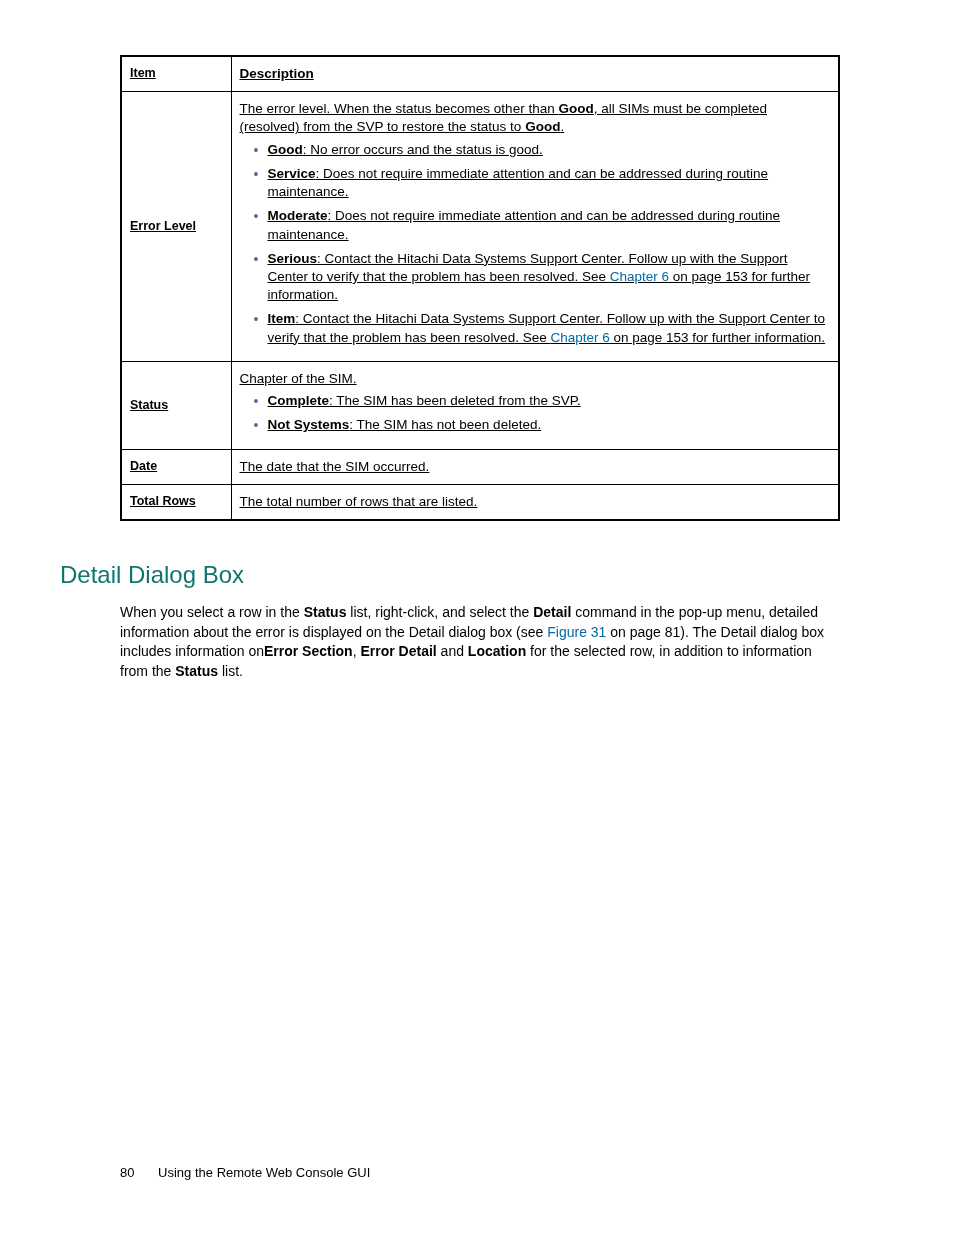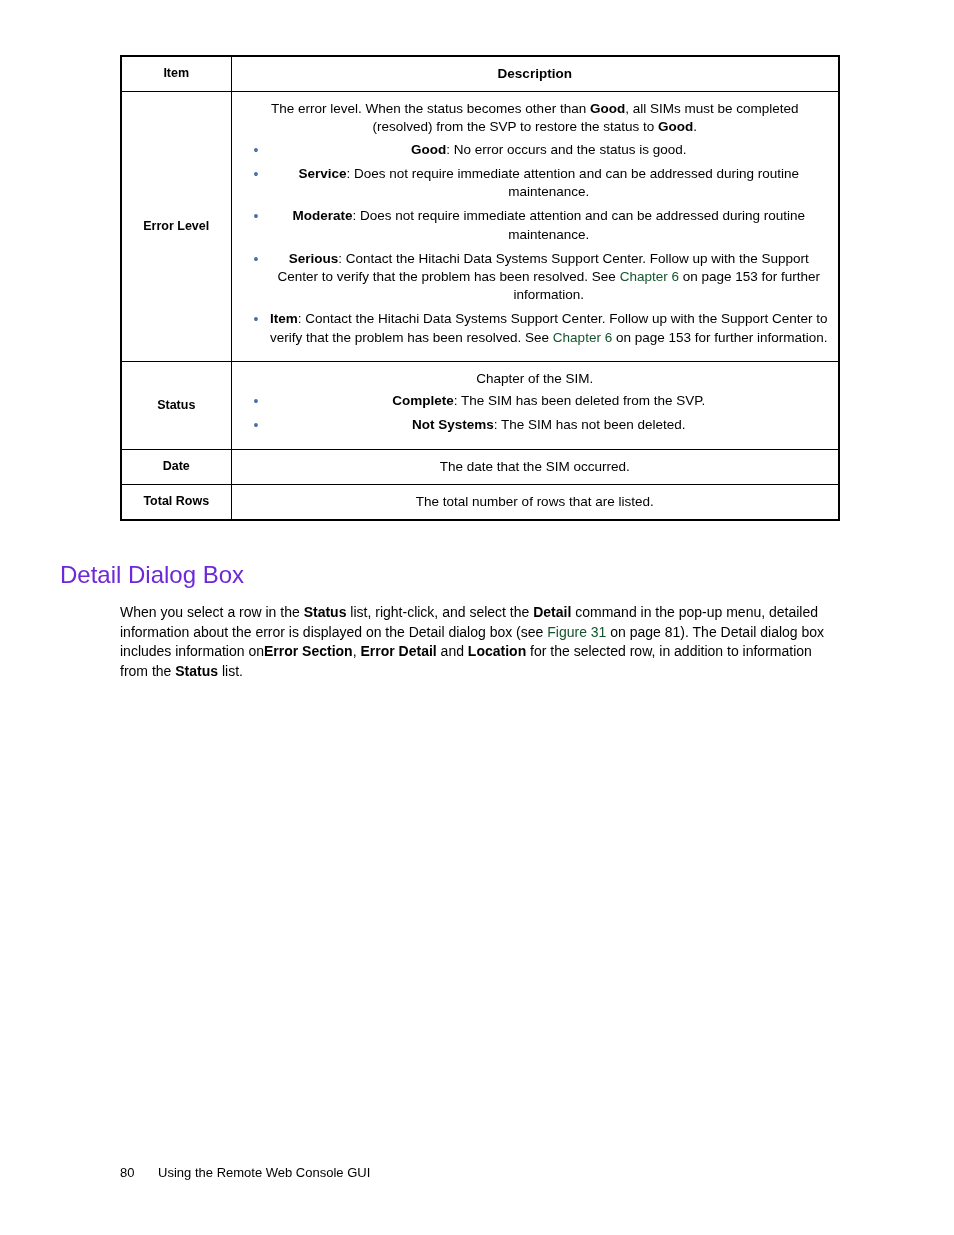--- a/index.html
+++ b/index.html
@@ -19,23 +19,24 @@
   table.desc-table {
     border-collapse: collapse;
     width: 720px;
     margin-left: 60px;
   }
   table.desc-table th, table.desc-table td {
     border-top: 1px solid #000;
     border-bottom: 1px solid #000;
     vertical-align: top;
     padding: 8px 8px 8px 8px;
-    text-align: center;
+    text-align: left;
     font-size: 13.5px;
     line-height: 1.35;
+    text-decoration: underline;
   }
   table.desc-table th {
     font-weight: bold;
     border-top: none;
   }
   table.desc-table col.c1 { width: 110px; }
   table.desc-table .col-item {
     border-left: 2px solid #000;
     border-right: 1px solid #000;
     font-weight: bold;
@@ -67,24 +68,24 @@
   }
   ul.bullets li::before {
     content: "•";
     color: #4a6fa5;
     position: absolute;
     left: 0;
     top: 0;
     font-size: 14px;
   }
   .bold { font-weight: bold; }
-  .link { color: #14532d; }
+  .link { color: #0369a1; }
   h2.section-heading {
     font-weight: normal;
-    color: #6d28d9;
+    color: #0f766e;
     font-size: 24px;
     margin: 40px 0 10px 0;
   }
   .body-text {
     margin-left: 60px;
     width: 720px;
     font-size: 14px;
     line-height: 1.4;
   }
   .footer {

